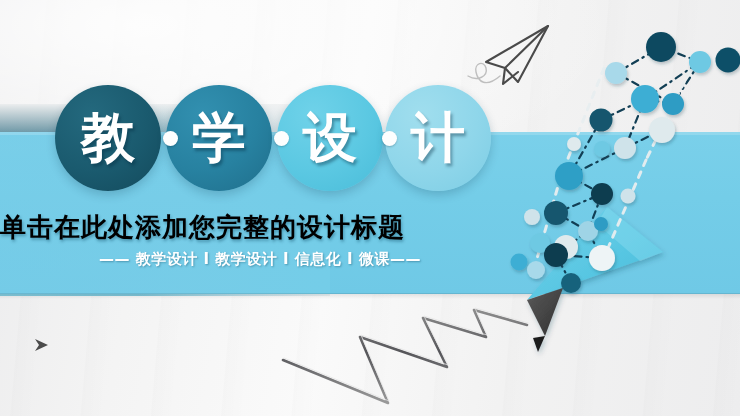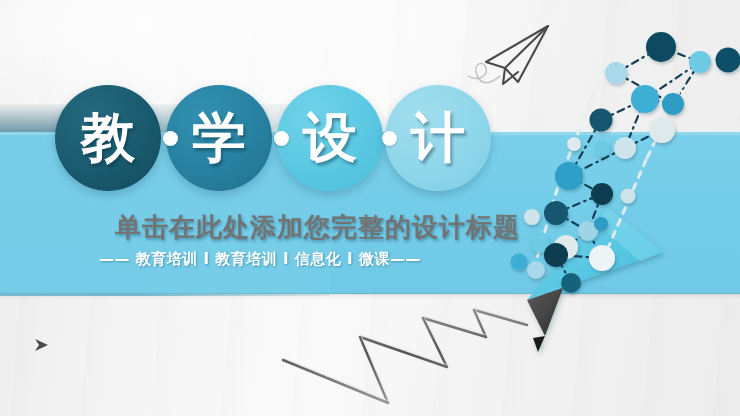--- a/index.html
+++ b/index.html
@@ -130,23 +130,23 @@
   .c4{left:385px; background:radial-gradient(circle at 34% 28%, #a0deee 0%, #8fd6ea 55%, #7dcde4 100%);}
   .sep{
     position:absolute;top:131px;width:15px;height:15px;border-radius:50%;
     background:#fdfefe;
     box-shadow:0 1px 2px rgba(0,40,60,.25);
   }
   .s1{left:163px;} .s2{left:274px;} .s3{left:382px;}
   
   .headline{
     position:absolute;left:0;top:210px;width:520px;
-    text-align:right;
+    text-align:left;
     font-family:"DejaVu Sans","Liberation Sans",sans-serif;
-    font-weight:700;font-size:26px;color:#737373;
+    font-weight:700;font-size:26px;color:#000000;
     letter-spacing:1px;
     text-shadow:1px 2px 3px rgba(10,70,95,.42);
     white-space:nowrap;
   }
   .subline{
     position:absolute;left:0;top:250px;width:520px;
     text-align:center;
     font-family:"DejaVu Sans","Liberation Sans",sans-serif;
     font-weight:700;font-size:15px;color:#ffffff;
     letter-spacing:.5px;
@@ -303,19 +303,19 @@
     </div>
     <div class="circ c4">
       <span>计</span>
     </div>
     <div class="sep s1"></div>
     <div class="sep s2"></div>
     <div class="sep s3"></div>
   </div>
 
   <div class="headline">单击在此处添加您完整的设计标题</div>
-  <div class="subline">—— 教育培训 I 教育培训 I 信息化 I 微课——</div>
+  <div class="subline">—— 教学设计 I 教学设计 I 信息化 I 微课——</div>
 
   <svg class="arrow-mark" viewBox="0 0 16 14">
     <path d="M1 1 L14 7 L1 13 L5 7 Z" fill="#4b4b4b"></path>
   </svg>
 
 </div>
 
 </body></html>

